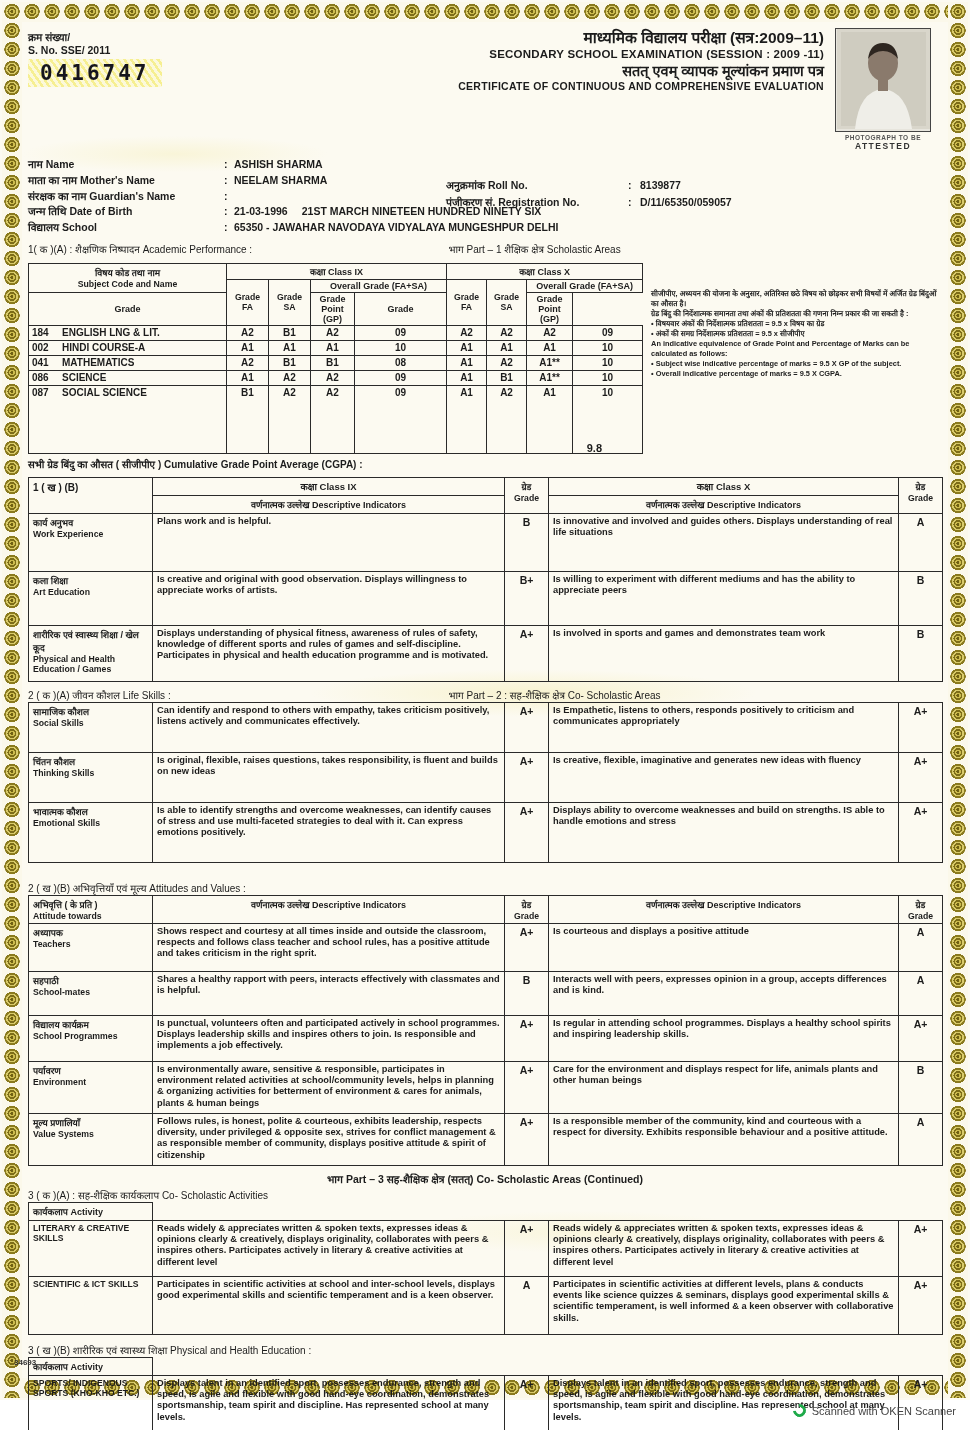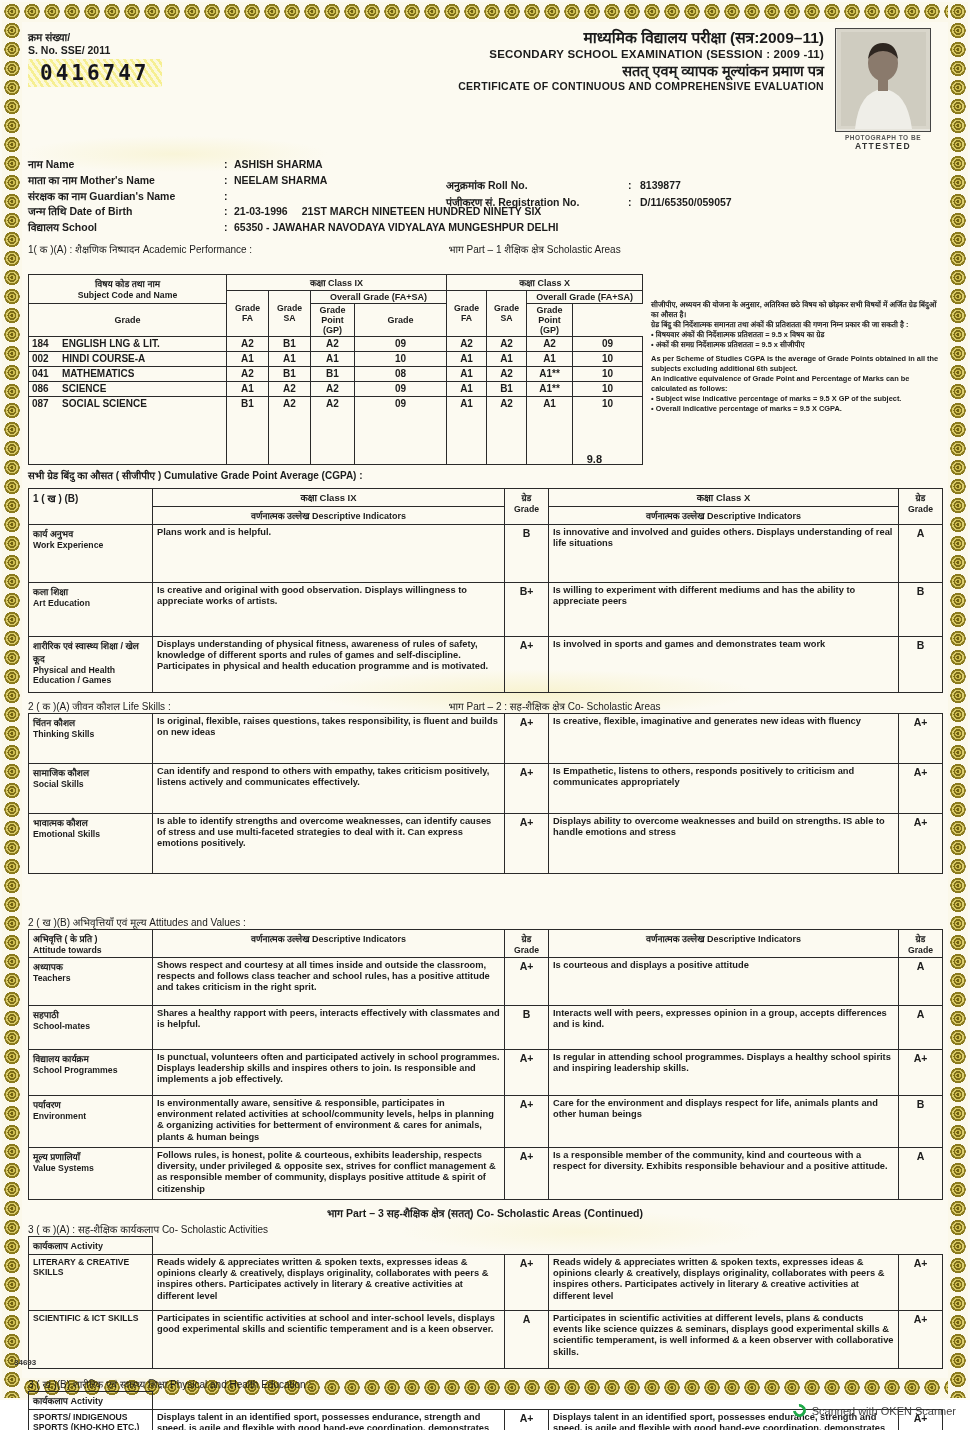--- a/index.html
+++ b/index.html
@@ -69,21 +69,21 @@
 
   
   table { border-collapse: collapse; table-layout: fixed; }
   td, th { border: 1.2px solid #2a2a2a; padding: 2px 4px; vertical-align: top; font-weight: bold; text-align: left; }
   .gcell { text-align: center; font-size: 10.5px; vertical-align: top; }
   .lab-hi { font-size: 9px; display: block; }
   .lab-en { font-size: 8.7px; display: block; }
   .dtext { font-size: 9.3px; line-height: 1.22; }
 
   
-  .academic-wrap { display: flex; margin-top: 18px; }
+  .academic-wrap { display: flex; margin-top: 7px; }
   .academic { width: 614px; font-size: 9.5px; }
   .academic th { text-align: center; font-size: 9px; padding: 1px 2px; vertical-align: middle; }
   .academic td { text-align: center; padding: 1.5px 3px; font-size: 10px; }
   .academic .subj { text-align: left; }
   .academic .code { display: inline-block; width: 30px; }
   .th-small { font-size: 7.3px; }
   .notes-panel { flex: 1; padding: 26px 2px 0 8px; font-size: 7.4px; font-weight: bold; line-height: 1.35; color: #222; }
   .notes-en { margin-top: 4px; }
   .cgpa-line { width: 614px; position: relative; margin-top: 3px; font-size: 10px; font-weight: bold; }
   .cgpa-value { position: absolute; right: 40px; top: -15px; font-size: 11px; }
@@ -288,21 +288,20 @@
           <td>A1</td>
           <td>10</td>
         </tr>
       </tbody>
         </table>
       <div class="notes-panel">
         <div>सीजीपीए, अध्ययन की योजना के अनुसार, अतिरिक्त छठे विषय को छोड़कर सभी विषयों में अर्जित ग्रेड बिंदुओं का औसत है।</div>
         <div>ग्रेड बिंदु की निर्देशात्मक समानता तथा अंकों की प्रतिशतता की गणना निम्न प्रकार की जा सकती है :</div>
         <div>• विषयवार अंकों की निर्देशात्मक प्रतिशतता = 9.5 x विषय का ग्रेड</div>
         <div>• अंकों की समग्र निर्देशात्मक प्रतिशतता = 9.5 x सीजीपीए</div>
-        <div class="notes-en">As per Scheme of Studies CGPA is the average of Grade Points obtained in all the subjects excluding additional 6th subject.</div>
         <div>An indicative equivalence of Grade Point and Percentage of Marks can be calculated as follows:</div>
         <div>• Subject wise indicative percentage of marks = 9.5 X GP of the subject.</div>
         <div>• Overall indicative percentage of marks = 9.5 X CGPA.</div>
       </div>
     </div>
     <div class="cgpa-line">
       <span>सभी ग्रेड बिंदु का औसत ( सीजीपीए ) Cumulative Grade Point Average (CGPA)  :</span>
       <span class="cgpa-value">9.8</span>
     </div>
 
@@ -373,52 +372,52 @@
       <colgroup>
           <col class="c-label">
           <col class="c-ixt">
           <col class="c-g1">
           <col class="c-xt">
           <col class="c-g2">
         </colgroup>
       <tbody>
           <tr>
         <td>
+              <span class="lab-hi">सामाजिक कौशल</span>
+              <span class="lab-en">Social Skills</span>
+            </td>
+        <td class="dtext" style="height:50px">Can identify and respond to others with empathy, takes criticism positively, listens actively and communicates effectively.</td>
+        <td class="gcell">A+</td>
+        <td class="dtext">Is Empathetic, listens to others, responds positively to criticism and communicates appropriately</td>
+        <td class="gcell">A+</td>
+      </tr>
+      <tr>
+        <td>
               <span class="lab-hi">चिंतन कौशल</span>
               <span class="lab-en">Thinking Skills</span>
             </td>
         <td class="dtext" style="height:50px">Is original, flexible, raises questions, takes responsibility, is fluent and builds on new ideas</td>
         <td class="gcell">A+</td>
         <td class="dtext">Is creative, flexible, imaginative and generates new ideas with fluency</td>
         <td class="gcell">A+</td>
       </tr>
       <tr>
         <td>
-              <span class="lab-hi">सामाजिक कौशल</span>
-              <span class="lab-en">Social Skills</span>
-            </td>
-        <td class="dtext" style="height:50px">Can identify and respond to others with empathy, takes criticism positively, listens actively and communicates effectively.</td>
-        <td class="gcell">A+</td>
-        <td class="dtext">Is Empathetic, listens to others, responds positively to criticism and communicates appropriately</td>
-        <td class="gcell">A+</td>
-      </tr>
-      <tr>
-        <td>
               <span class="lab-hi">भावात्मक कौशल</span>
               <span class="lab-en">Emotional Skills</span>
             </td>
         <td class="dtext" style="height:60px">Is able to identify strengths and overcome weaknesses, can identify causes of stress and use multi-faceted strategies to deal with it. Can express emotions positively.</td>
         <td class="gcell">A+</td>
         <td class="dtext">Displays ability to overcome weaknesses and build on strengths. IS able to handle emotions and stress</td>
         <td class="gcell">A+</td>
       </tr>
     </tbody>
       </table>
 
-    <div class="sect-line" style="margin-top:41px">
+    <div class="sect-line" style="margin-top:18px">
       <span>2 ( ख )(B) अभिवृत्तियाँ एवं मूल्य  Attitudes and Values :</span>
     </div>
     <table class="desc-tbl">
       <colgroup>
           <col class="c-label">
           <col class="c-ixt">
           <col class="c-g1">
           <col class="c-xt">
           <col class="c-g2">
         </colgroup>

